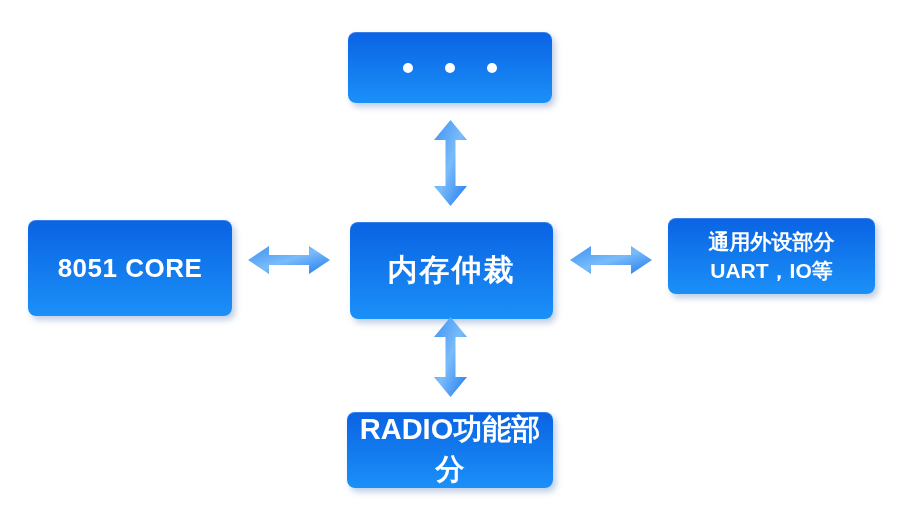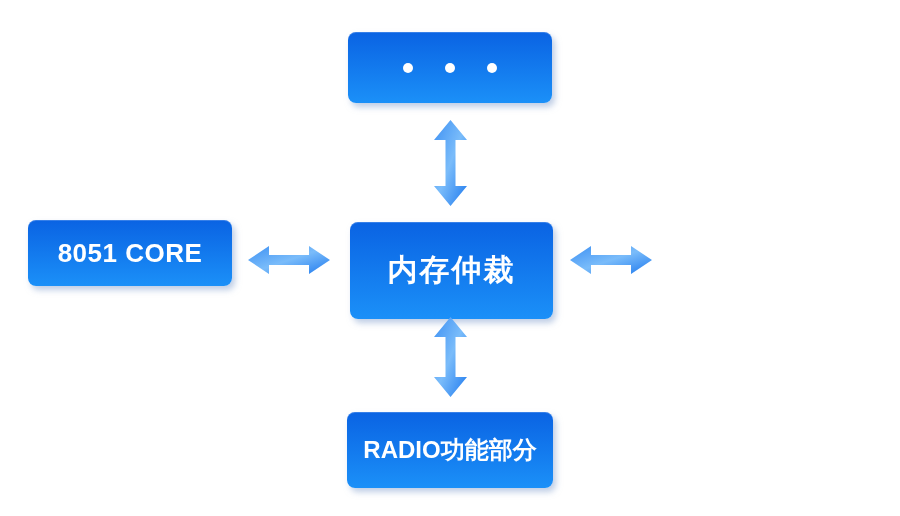--- a/index.html
+++ b/index.html
@@ -16,24 +16,24 @@
     align-items:center;justify-content:center;
     border-radius:8px;
     background:linear-gradient(180deg,var(--box-top,#0a63e3) 0%,var(--box-bottom,#1b90f8) 100%);
     box-shadow:3px 4px 6px rgba(136,164,208,0.55), inset 0 1px 0 rgba(255,255,255,0.18);
     color:var(--box-text,#ffffff);
     font-weight:700;
     text-align:center;
     box-sizing:border-box;
   }
   .node-top{left:348px;top:32px;width:204px;height:71px;}
-  .node-left{left:28px;top:220px;width:204px;height:66px;font-size:26px;letter-spacing:0.5px;}
+  .node-left{left:28px;top:220px;width:204px;height:96px;font-size:26px;letter-spacing:0.5px;}
   .node-center{left:350px;top:222px;width:203px;height:97px;font-size:30px;letter-spacing:2px;}
   .node-right{left:668px;top:218px;width:207px;height:76px;font-size:21px;line-height:1.4;}
-  .node-bottom{left:347px;top:412px;width:206px;height:76px;font-size:24px;}
+  .node-bottom{left:347px;top:412px;width:206px;height:76px;font-size:29px;}
   .dots{display:flex;gap:32px;align-items:center;}
   .dot{width:10px;height:10px;border-radius:50%;background:var(--box-text,#ffffff);}
   .arrow{position:absolute;display:block;}
   .arrow-top{left:434px;top:120px;}
   .arrow-bottom{left:434px;top:317px;}
   .arrow-left{left:248px;top:245px;}
   .arrow-right{left:570px;top:245px;}
 </style>
 </head>
 <body>
@@ -67,20 +67,24 @@
   </div>
 
   <div class="node node-left">
     <span>8051 CORE</span>
   </div>
 
   <div class="node node-center">
     <span>内存仲裁</span>
   </div>
 
+  <div class="node node-right">
+    <span>通用外设部分</span>
+    <span>UART，IO等</span>
+  </div>
 
   <div class="node node-bottom">
     <span>RADIO功能部分</span>
   </div>
 
   <svg class="arrow arrow-top" width="33" height="86" viewBox="0 0 33 86">
     <use href="#varrowT"></use>
   </svg>
   <svg class="arrow arrow-bottom" width="33" height="80" viewBox="0 0 33 80">
     <use href="#varrowB"></use>

